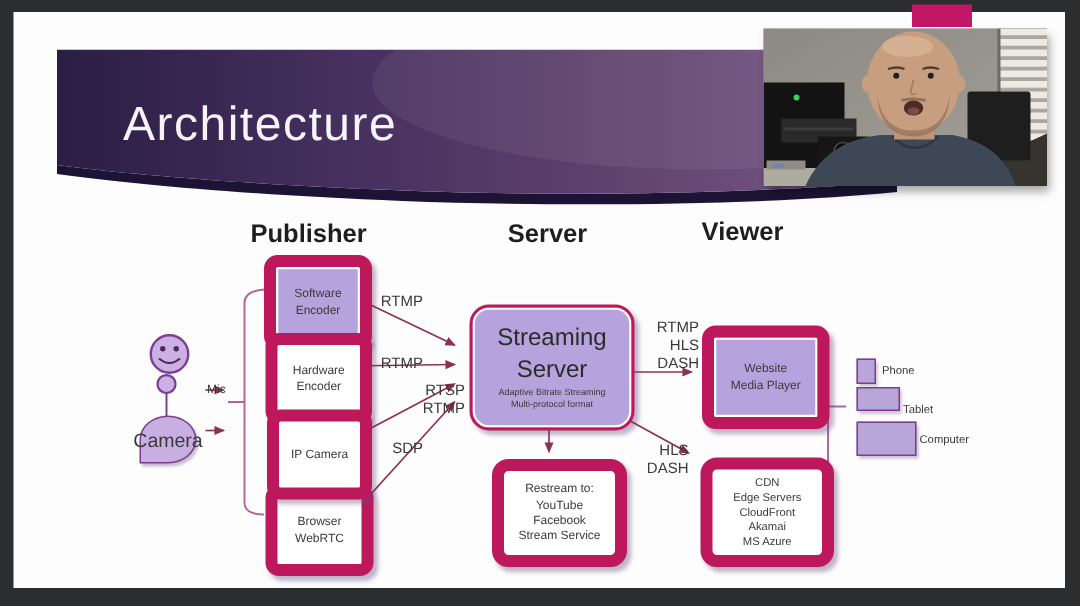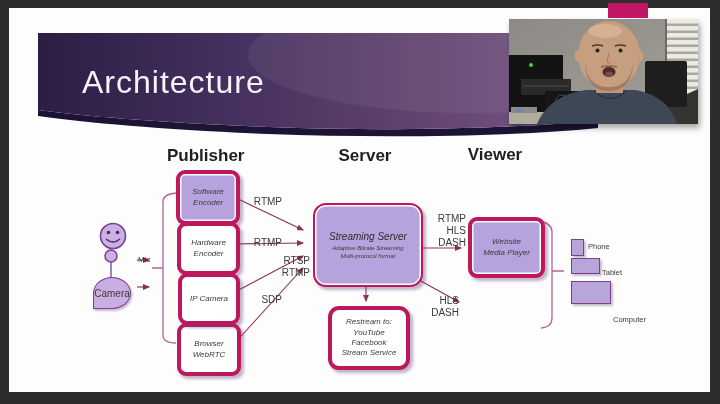--- a/index.html
+++ b/index.html
@@ -7,35 +7,35 @@
          font-family:"Liberation Sans",sans-serif;}
   .slide{position:absolute;left:9px;top:8px;width:701px;height:384px;background:#fdfdfd;}
   .banner-svg{position:absolute;left:38px;top:33px;width:560px;height:107px;}
   .slide-title{position:absolute;left:82px;top:64px;font-size:32px;font-weight:400;
                color:#f6f3fa;letter-spacing:1px;z-index:2;}
   .accent-bar{position:absolute;left:608px;top:3px;width:40px;height:15px;z-index:6;}
   .webcam{position:absolute;left:509px;top:19px;width:189px;height:105px;z-index:5;
           box-shadow:2px 4px 6px rgba(0,0,0,.35);background:#98958e;}
   .col-header{position:absolute;width:70px;text-align:center;font-size:17px;font-weight:bold;
               color:#1e1e1e;z-index:3;}
-  .box{position:absolute;border:4px solid #be185d;border-radius:9px;background:#ffffff;
+  .box{position:absolute;border:8px solid #be185d;border-radius:9px;background:#ffffff;
        display:flex;align-items:center;justify-content:center;text-align:center;
        font-size:8px;line-height:1.3;color:#3a3a3a;z-index:3;
-       box-shadow:inset 0 0 0 1.5px #ffffff,2.5px 3px 3px rgba(100,70,120,.4);font-style:italic;}
+       box-shadow:inset 0 0 0 1.5px #ffffff,2.5px 3px 3px rgba(100,70,120,.4);}
   .box.filled{background:#b6a2dd;}
   .pre{white-space:pre-line;}
   .server-box{flex-direction:column;border-width:2.5px;border-radius:13px;}
-  .server-title{font-size:10px;color:#2b2b2b;margin-bottom:2px;}
+  .server-title{font-size:16px;color:#2b2b2b;margin-bottom:2px;}
   .server-sub{font-size:6px;line-height:1.25;color:#3a3a3a;}
   .proto{position:absolute;text-align:right;font-size:10px;line-height:1.2;
          color:#3a3a3a;z-index:3;}
   .overlay{position:absolute;left:0;top:0;width:720px;height:404px;z-index:2;pointer-events:none;}
   .camera-shape{position:absolute;left:93px;top:277px;width:36px;height:30px;
         background:#c9aee2;border:1.5px solid #7c3d92;border-radius:50% 50% 50% 0;
-        display:flex;align-items:center;justify-content:center;font-size:10px;color:#3a3a3a;z-index:3;
+        display:flex;align-items:center;justify-content:center;font-size:13px;color:#3a3a3a;z-index:3;
         box-shadow:1.5px 2px 2px rgba(100,70,120,.35);}
   .icon-svg{position:absolute;z-index:3;}
   .small-label{position:absolute;font-size:8px;color:#3a3a3a;z-index:3;}
   .device{position:absolute;background:#b9a6d8;border:1.5px solid #7c3d92;z-index:3;
           box-shadow:1.5px 2px 2px rgba(100,70,120,.35);}
   .device.phone{left:571px;top:239px;width:11px;height:15px;}
   .device.tablet{left:571px;top:258px;width:27px;height:14px;}
   .device.computer{left:571px;top:281px;width:38px;height:21px;}
   .dev-label{position:absolute;font-size:7.5px;color:#3a3a3a;z-index:3;}
 </style>
@@ -164,31 +164,36 @@
     <div class="server-sub pre">Adaptive Bitrate Streaming
 Multi-protocol format</div>
   </div>
   <div class="box pre" style="left:328px;top:306px;width:74px;height:56px;border-radius:11px;">Restream to:
 YouTube
 Facebook
 Stream Service</div>
 
   <div class="box filled pre" style="left:468px;top:217px;width:69px;height:53px;">Website
 Media Player</div>
+  <div class="box pre" style="left:467px;top:305px;width:73px;height:57px;border-radius:11px;font-size:7.5px;">CDN
+Edge Servers
+CloudFront
+Akamai
+MS Azure</div>
 
   <div class="proto" style="left:246px;top:196px;width:36px;">RTMP</div>
   <div class="proto" style="left:246px;top:237px;width:36px;">RTMP</div>
   <div class="proto pre" style="left:246px;top:255px;width:36px;margin-left:28px;">RTSP
 RTMP</div>
   <div class="proto" style="left:246px;top:294px;width:36px;">SDP</div>
   <div class="proto pre" style="left:426px;top:213px;width:40px;">RTMP
 HLS
 DASH</div>
   <div class="proto pre" style="left:419px;top:295px;width:40px;">HLS
 DASH</div>
 
   <div class="device phone"></div>
   <div class="dev-label" style="left:588px;top:242px;">Phone</div>
   <div class="device tablet"></div>
   <div class="dev-label" style="left:602px;top:268px;">Tablet</div>
   <div class="device computer"></div>
-  <div class="dev-label" style="left:613px;top:288px;margin-top:27px;">Computer</div>
+  <div class="dev-label" style="left:613px;top:288px;">Computer</div>
 </div>
 
 </body></html>

